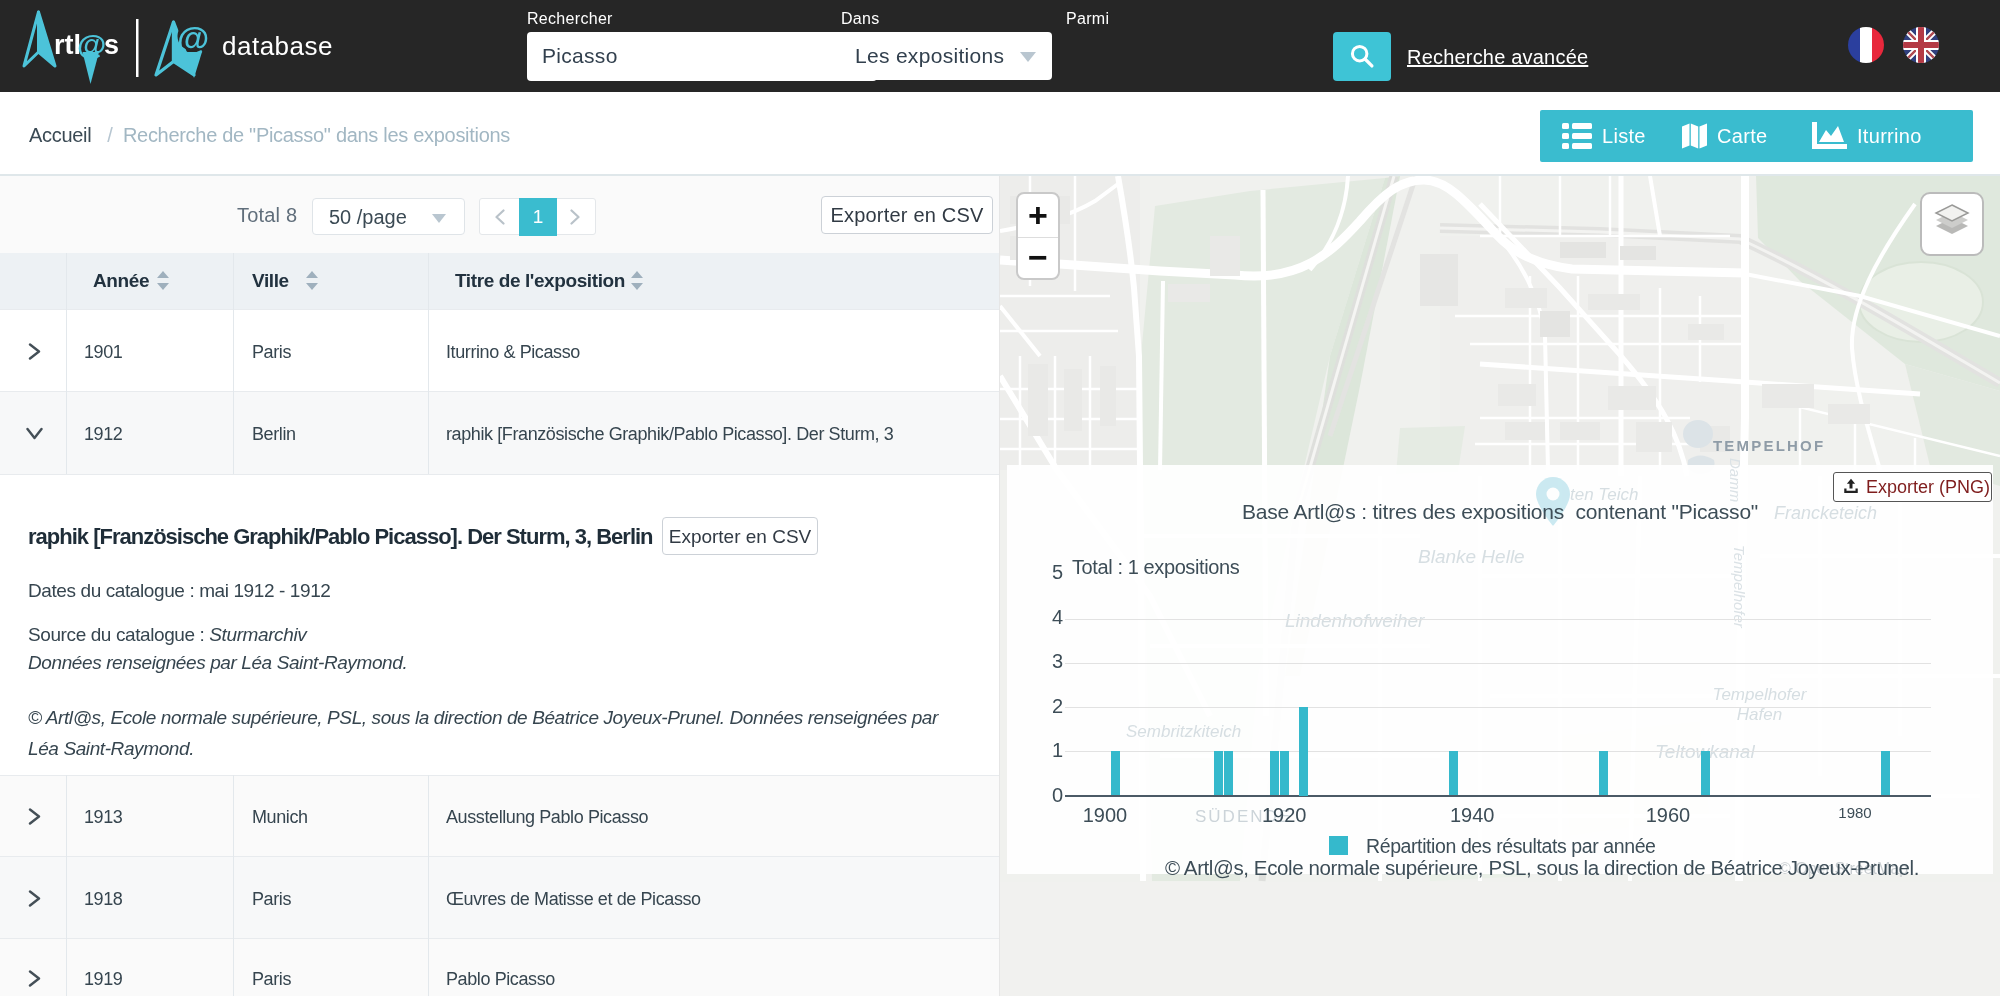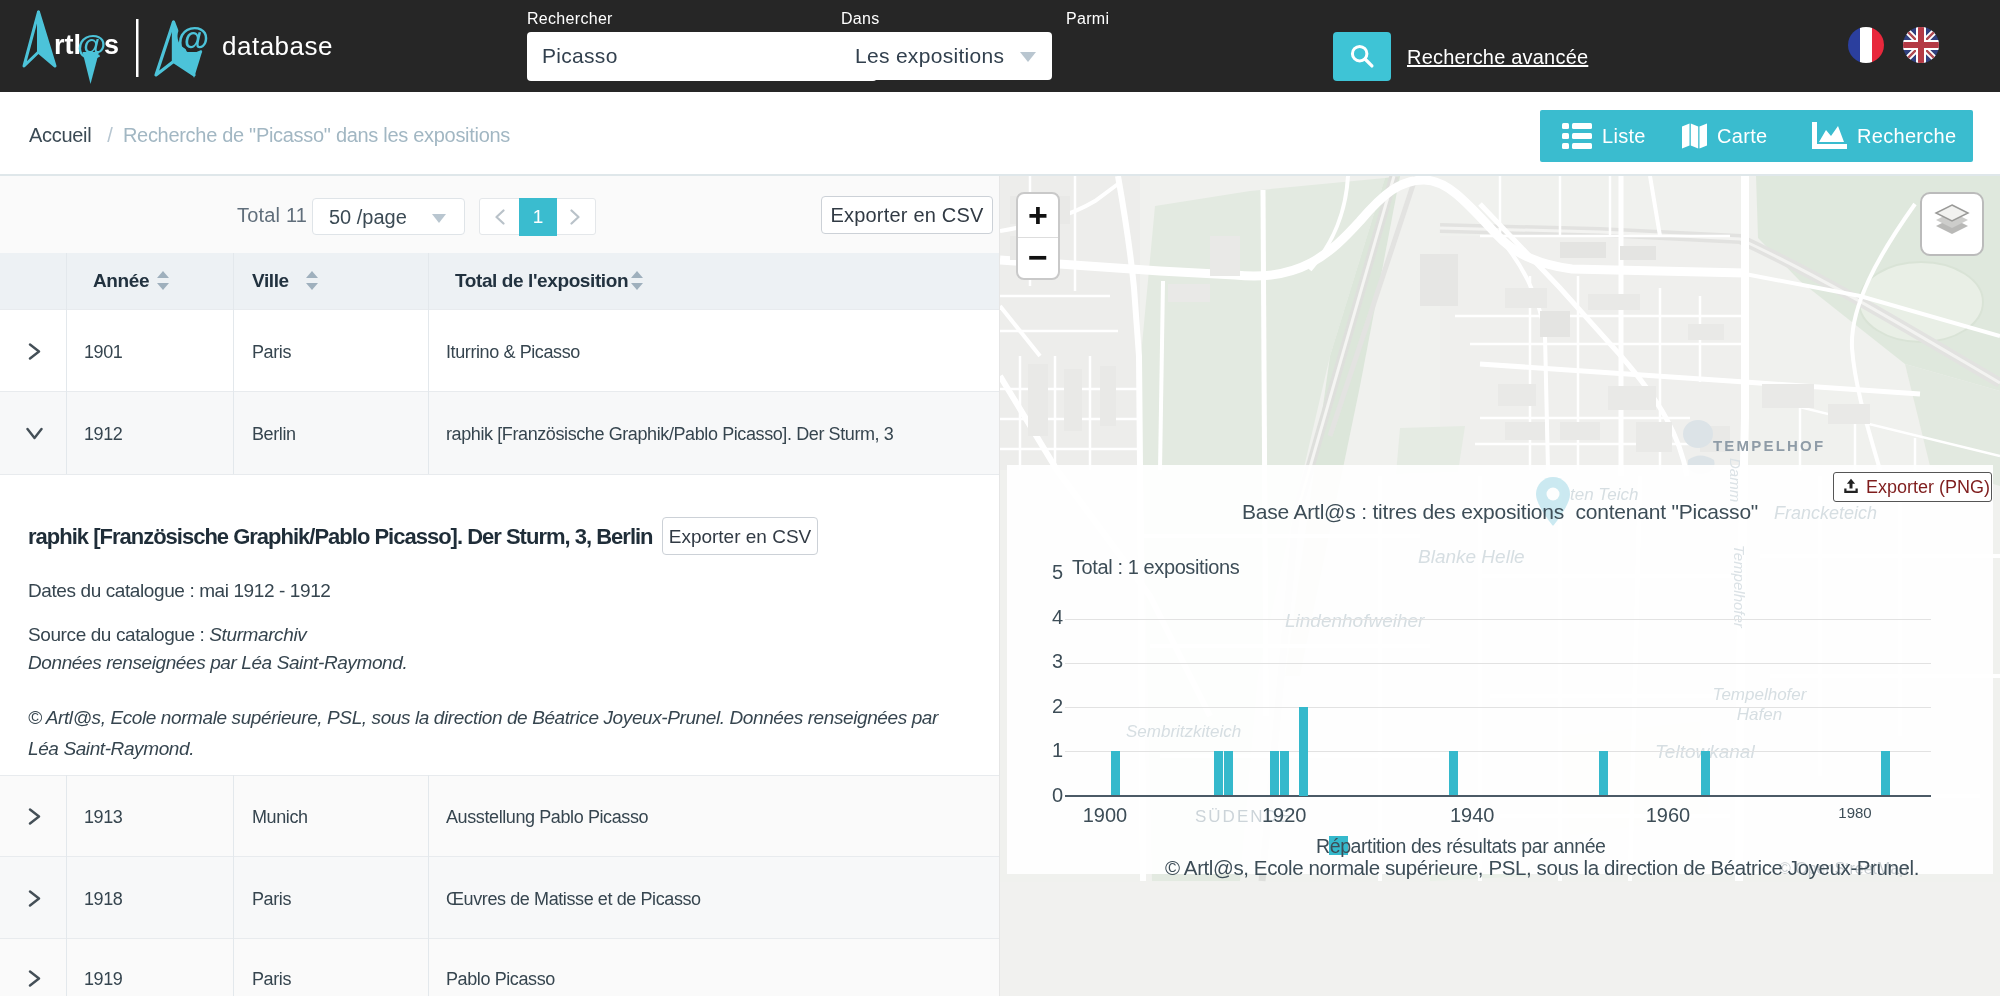--- a/index.html
+++ b/index.html
@@ -136,47 +136,47 @@
         <path d="M8.8,0.5 L16.2,3.5 V25.5 L8.8,22.5 Z" fill="#fff"></path>
         <path d="M17.5,3.5 L25,0.5 V22.5 L17.5,25.5 Z" fill="#fff"></path>
       </svg>
         <span>Carte</span>
     </div>
     <div class="tab" style="left:271px;">
       <svg width="36" height="28" viewBox="0 0 36 28">
         <path d="M1,0 V27 H36 V22 H6 V0 Z" fill="#fff"></path>
         <path d="M8,20 L15,8 L20,14 L27,4 L33,20 Z" fill="#fff"></path>
       </svg>
-        <span>Recherche</span>
+        <span>Iturrino</span>
     </div>
   </div>
 
   <div id="left"></div>
-  <div class="abs" style="left:237px; top:204px; font-size:20px; color:#606e7b; letter-spacing:.2px;">Total 11</div>
+  <div class="abs" style="left:237px; top:204px; font-size:20px; color:#606e7b; letter-spacing:.2px;">Total 8</div>
   <div class="btn" style="left:312px; top:198px; width:153px; height:37px; border-color:#dfe4e8;">
     <span style="position:absolute; left:16px; top:7px; font-size:20px; color:#3b4a54;">50 /page</span>
     <div class="caret" style="right:18px; top:15px; border-left-width:7px; border-right-width:7px; border-top-width:9px;"></div>
   </div>
   <div class="abs" style="left:479px; top:198px; width:117px; height:37px; background:#fff; border:1px solid #e4e7ea; border-radius:3px;">
     <svg style="position:absolute;left:15px;top:10px;" width="10" height="16" viewBox="0 0 10 16">
         <path d="M8.5,1.5 L1.5,8 L8.5,14.5" stroke="#b9c2c9" stroke-width="2.2" fill="none" stroke-linecap="round" stroke-linejoin="round"></path>
       </svg>
     <div class="abs" style="left:39px; top:-1px; width:38px; height:38px; background:#3abccf; color:#fff; font-size:19px; text-align:center; line-height:38px;">1</div>
     <svg style="position:absolute;right:15px;top:10px;" width="10" height="16" viewBox="0 0 10 16">
         <path d="M1.5,1.5 L8.5,8 L1.5,14.5" stroke="#b9c2c9" stroke-width="2.2" fill="none" stroke-linecap="round" stroke-linejoin="round"></path>
       </svg>
   </div>
   <div class="btn" style="left:821px; top:196px; width:172px; height:38px;">
     <span style="position:absolute; left:0; width:100%; top:7px; font-size:20px; letter-spacing:.2px;">Exporter en CSV</span>
   </div>
 
   <div class="abs" style="left:0; top:253px; width:1000px; height:57px; background:#edf1f4;"></div>
   <div class="cell" style="left:93px; top:270px; font-weight:bold; color:#22323f; font-size:19px;">Année</div>
   <div class="cell" style="left:252px; top:270px; font-weight:bold; color:#22323f; font-size:19px;">Ville</div>
-  <div class="cell" style="left:455px; top:270px; font-weight:bold; color:#22323f; font-size:19px;">Total de l'exposition</div>
+  <div class="cell" style="left:455px; top:270px; font-weight:bold; color:#22323f; font-size:19px;">Titre de l'exposition</div>
   <svg class="abs" style="left:156px; top:271px;" width="14" height="19" viewBox="0 0 14 19">
       <path d="M7,0 L13,7 H1 Z" fill="#9fb0bd"></path>
       <path d="M7,19 L1,12 H13 Z" fill="#9fb0bd"></path>
     </svg>
   <svg class="abs" style="left:305px; top:271px;" width="14" height="19" viewBox="0 0 14 19">
       <path d="M7,0 L13,7 H1 Z" fill="#9fb0bd"></path>
       <path d="M7,19 L1,12 H13 Z" fill="#9fb0bd"></path>
     </svg>
   <svg class="abs" style="left:630px; top:271px;" width="14" height="19" viewBox="0 0 14 19">
       <path d="M7,0 L13,7 H1 Z" fill="#9fb0bd"></path>
@@ -429,18 +429,18 @@
   <div class="bar" style="left:1701px; top:751px; height:44px;"></div>
   <div class="bar" style="left:1881px; top:751px; height:44px;"></div>
 
   <div class="chtxt" style="left:1075px; top:804px; width:60px; text-align:center; font-size:20px;">1900</div>
   <div class="chtxt" style="left:1262px; top:804px; width:60px; text-align:left; font-size:20px;">1920</div>
   <div class="chtxt" style="left:1450px; top:804px; width:60px; text-align:left; font-size:20px;">1940</div>
   <div class="chtxt" style="left:1638px; top:804px; width:60px; text-align:center; font-size:20px;">1960</div>
   <div class="chtxt" style="left:1825px; top:804px; width:60px; text-align:center; font-size:15px;">1980</div>
 
   <div class="abs" style="left:1329px; top:836px; width:19px; height:19px; background:#35b9cc;"></div>
-  <div class="chtxt" style="left:1316px; top:835px; font-size:19.5px; letter-spacing:-0.4px;">Répartition des résultats par année</div>
+  <div class="chtxt" style="left:1366px; top:835px; font-size:19.5px; letter-spacing:-0.4px;">Répartition des résultats par année</div>
   <div class="chtxt" style="left:1165px; top:856px; font-size:20.5px; letter-spacing:-0.4px;">© Artl@s, Ecole normale supérieure, PSL, sous la direction de Béatrice Joyeux-Prunel.</div>
 
   <div class="abs" style="left:999px; top:176px; width:1px; height:820px; background:#e6e6e6;"></div>
 
 </div>
 
 </body></html>

